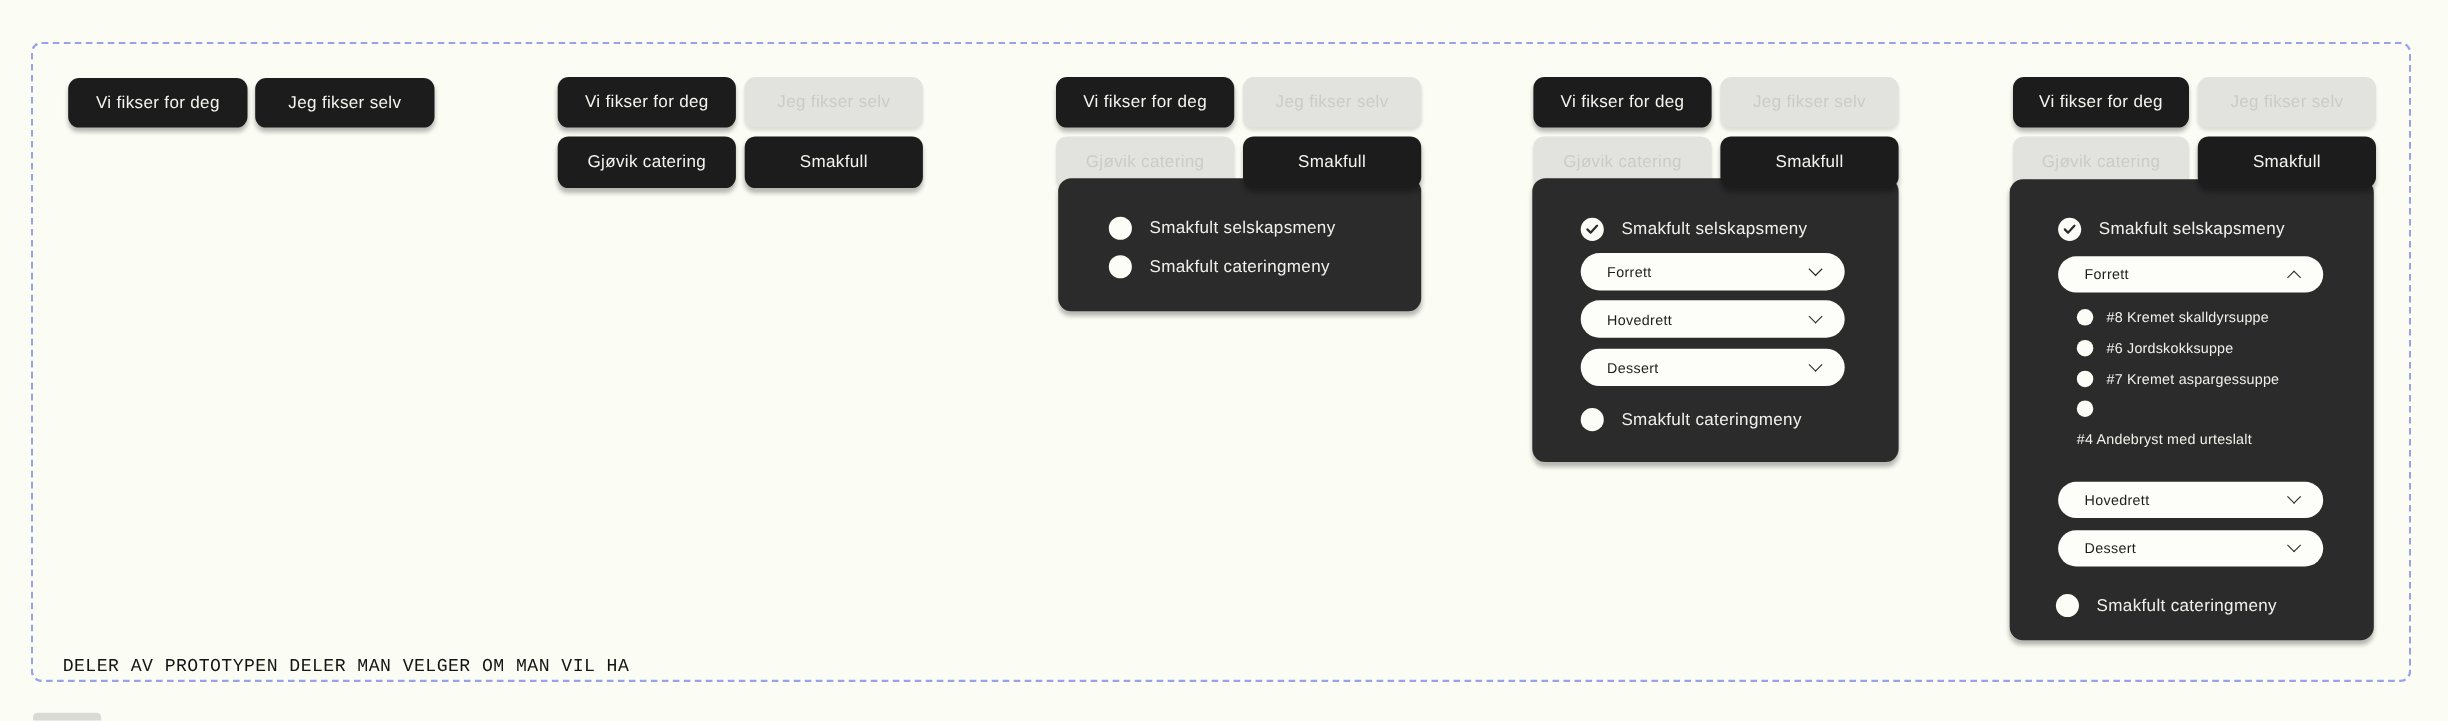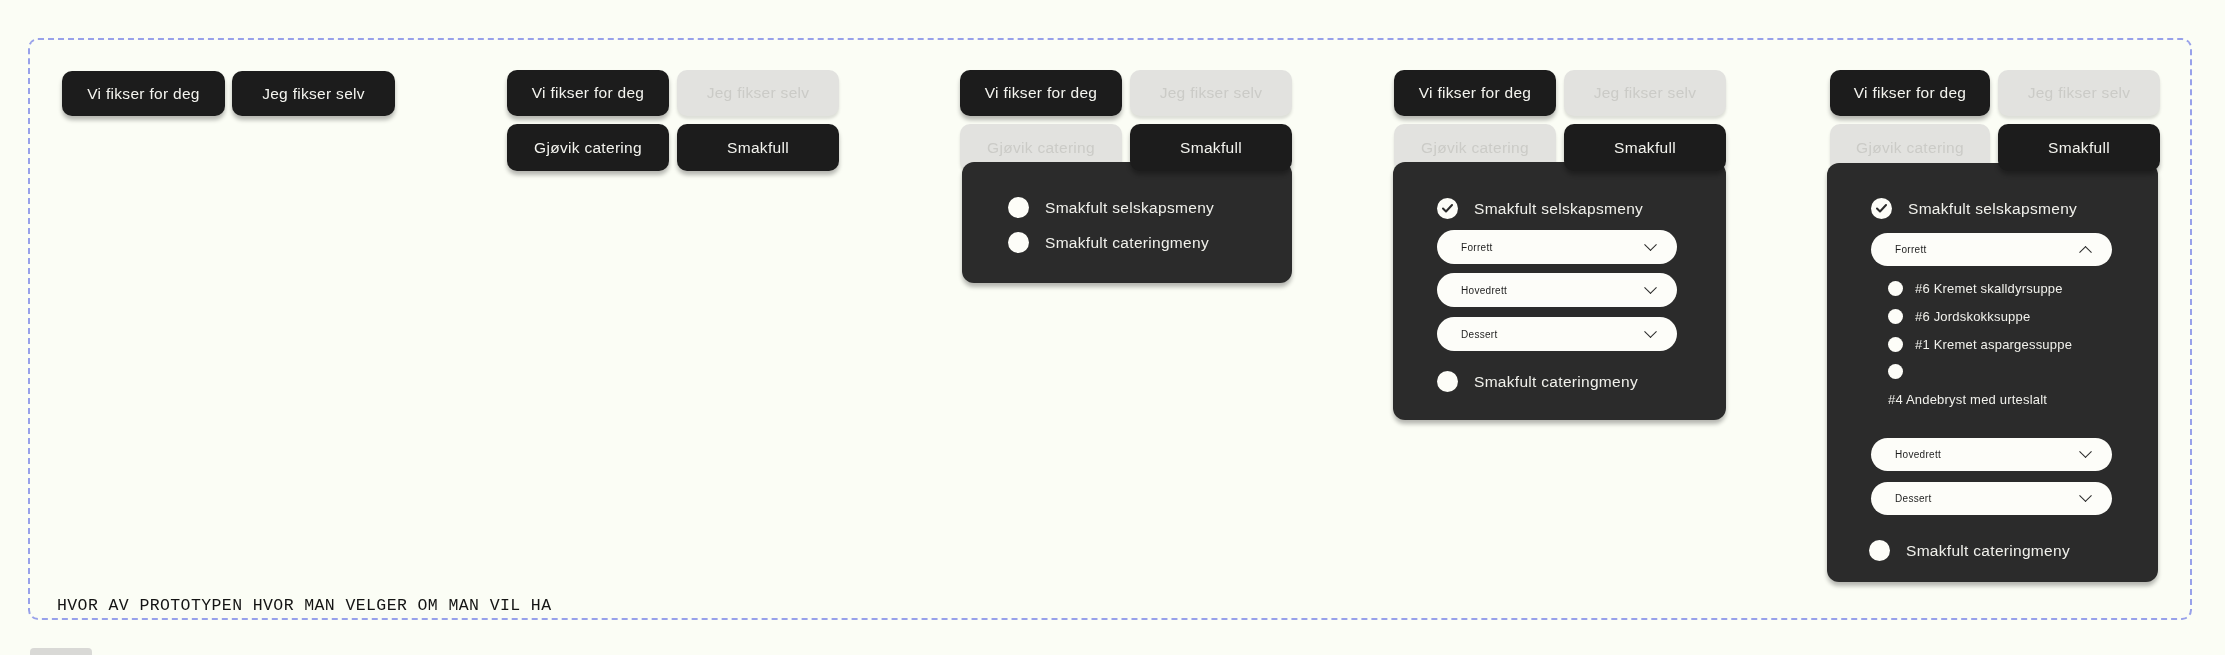--- a/index.html
+++ b/index.html
@@ -78,21 +78,21 @@
     display:flex; align-items:center; justify-content:center;
   }
   .dd{
     position:absolute;
     height:34px;
     background:var(--dropdown-bg);
     color:var(--dropdown-text);
     border-radius:17px;
     display:flex; align-items:center; justify-content:space-between;
     padding:0 22px 0 24px;
-    font-size:10px;
+    font-size:13px;
     letter-spacing:.3px;
     cursor:pointer;
   }
   .chev{
     width:9px; height:9px; flex:none;
     border-right:1.8px solid #2A2A2A;
     border-bottom:1.8px solid #2A2A2A;
     transform:rotate(45deg) translate(-2px,-2px);
   }
   .chev.up{
@@ -213,29 +213,29 @@
         </span>
         <span>Smakfult selskapsmeny</span>
       </div>
       <div class="dd" style="left:44px;top:70px;width:241px;height:33px;">
         <span>Forrett</span>
         <span class="chev up"></span>
       </div>
 
       <div class="item-row" style="left:61px;top:117px;">
         <span class="item-radio"></span>
-        <span class="item-label">#6 Kremet skalldyrsuppe</span>
+        <span class="item-label">#8 Kremet skalldyrsuppe</span>
       </div>
       <div class="item-row" style="left:61px;top:145px;">
         <span class="item-radio"></span>
         <span class="item-label">#6 Jordskokksuppe</span>
       </div>
       <div class="item-row" style="left:61px;top:173px;">
         <span class="item-radio"></span>
-        <span class="item-label">#1 Kremet aspargessuppe</span>
+        <span class="item-label">#7 Kremet aspargessuppe</span>
       </div>
       <div class="item-row" style="left:61px;top:200px;flex-direction:column;">
         <span class="item-radio"></span>
         <span class="item-label">#4 Andebryst med urteslalt</span>
       </div>
 
       <div class="dd" style="left:44px;top:275px;width:241px;height:33px;">
         <span>Hovedrett</span>
         <span class="chev"></span>
       </div>
@@ -244,19 +244,19 @@
         <span class="chev"></span>
       </div>
       <div class="radio-row" style="left:42px;top:377px;">
         <span class="radio"></span>
         <span>Smakfult cateringmeny</span>
       </div>
     </div>
   </div>
 
   <div class="caption">
-    <div>HVOR AV PROTOTYPEN HVOR MAN VELGER OM MAN VIL HA</div>
+    <div>DELER AV PROTOTYPEN DELER MAN VELGER OM MAN VIL HA</div>
     
   </div>
 
   <div class="bottom-edge"></div>
 
 </div>
 
 </body></html>

